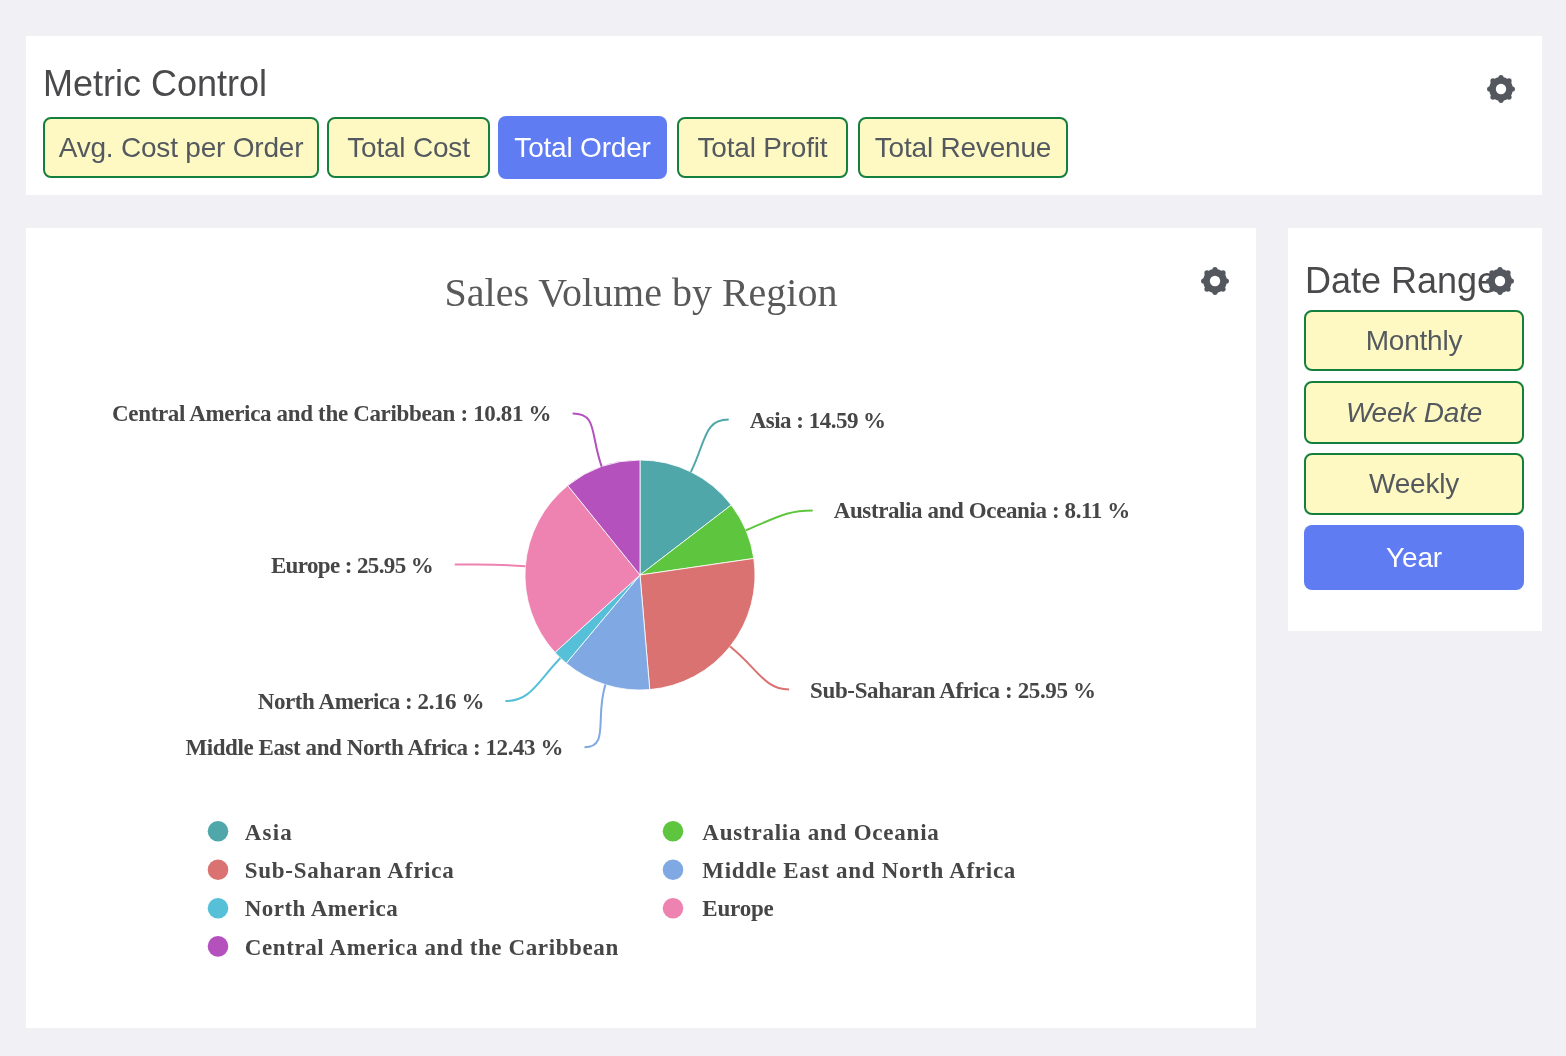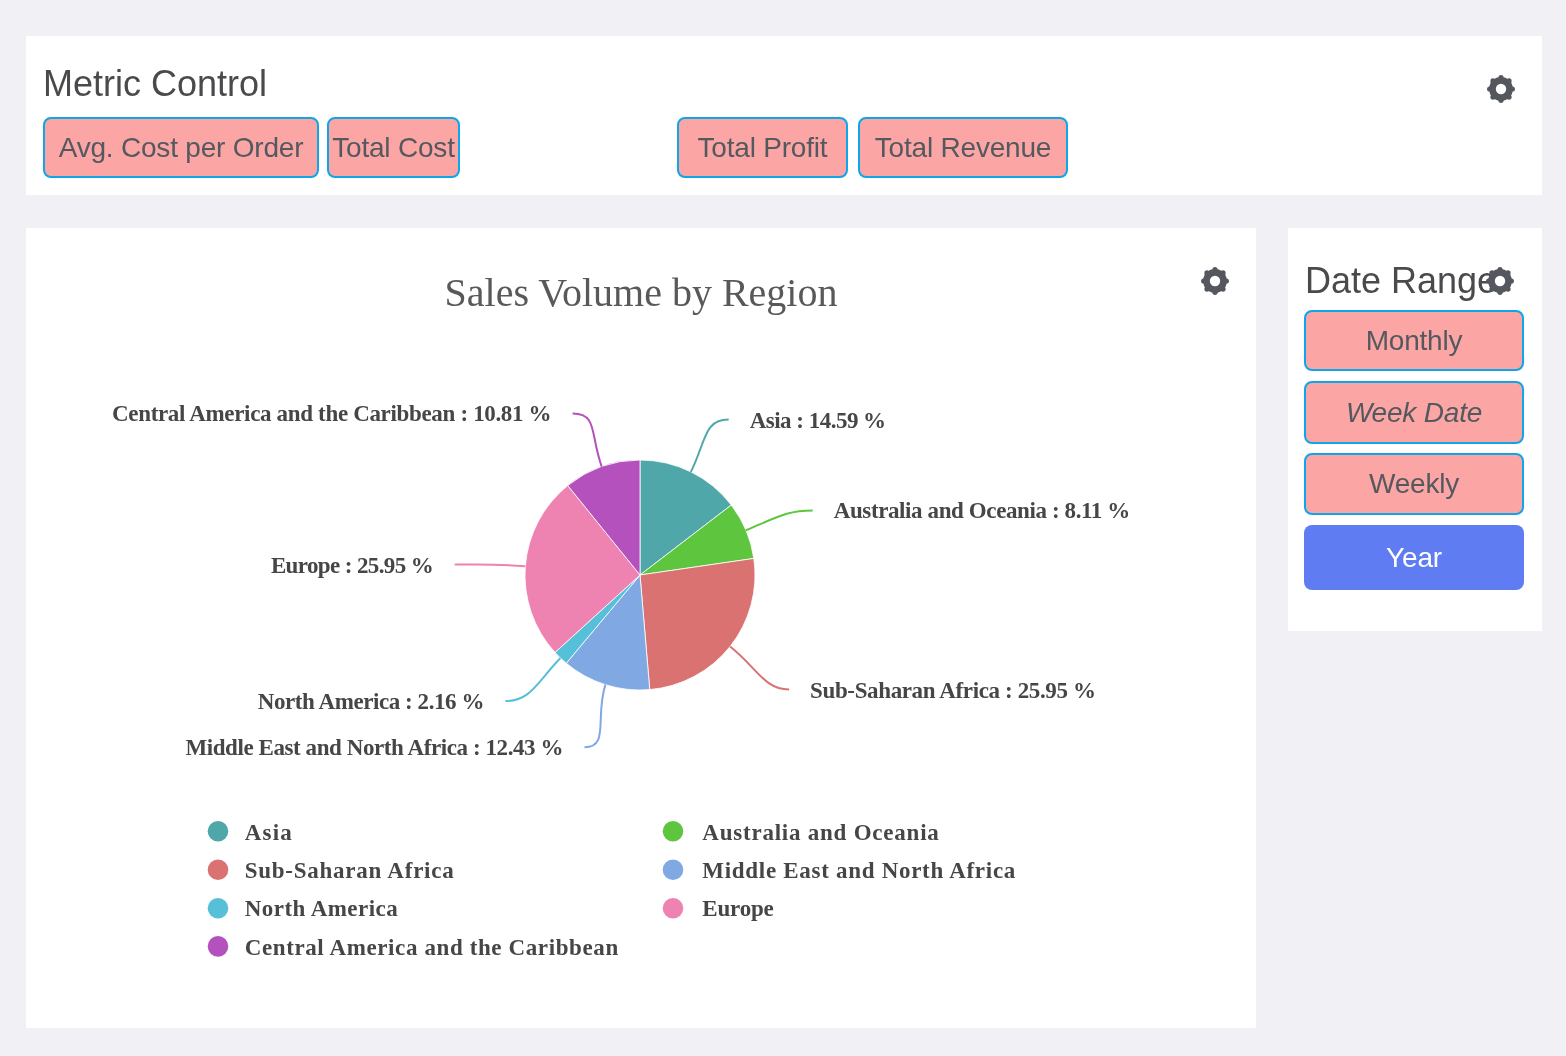--- a/index.html
+++ b/index.html
@@ -1,29 +1,30 @@
 <!DOCTYPE html>
 <html><head>
 <meta charset="utf-8">
 <style>
   html,body{margin:0;padding:0;}
   body{width:1566px;height:1056px;background:#f0f0f5;font-family:"Liberation Sans",sans-serif;position:relative;overflow:hidden;}
   .card{position:absolute;background:#fff;}
-  .btn{position:absolute;box-sizing:border-box;border:2px solid #0ea5e9;border-radius:8px;background:#fca5a5;color:#54595f;font-size:28px;letter-spacing:-0.2px;display:flex;align-items:center;justify-content:center;height:61px;font-family:"Liberation Sans",sans-serif;}
+  .btn{position:absolute;box-sizing:border-box;border:2px solid #15803d;border-radius:8px;background:#fef9c3;color:#54595f;font-size:28px;letter-spacing:-0.2px;display:flex;align-items:center;justify-content:center;height:61px;font-family:"Liberation Sans",sans-serif;}
   .btn.sel{border:none;background:#5f7cf2;color:#fff;}
   .hdr{position:absolute;color:#4a4a4d;font-size:36px;line-height:28px;white-space:nowrap;}
   .gear{position:absolute;width:28px;height:28px;}
 </style>
 </head>
 <body>
 
 <div class="card" style="left:26px;top:36px;width:1516px;height:159px;">
   <div class="hdr" style="left:17px;top:34px;">Metric Control</div>
   <div class="btn" style="left:17px;top:81px;width:276px;">Avg. Cost per Order</div>
-  <div class="btn" style="left:301px;top:81px;width:133px;">Total Cost</div>
+  <div class="btn" style="left:301px;top:81px;width:163px;">Total Cost</div>
+  <div class="btn sel" style="left:472px;top:80px;width:169px;height:63px;">Total Order</div>
   <div class="btn" style="left:651px;top:81px;width:171px;">Total Profit</div>
   <div class="btn" style="left:832px;top:81px;width:210px;">Total Revenue</div>
   <svg class="gear" style="left:1461px;top:39px;" viewBox="0 0 28 28">
       <g fill="#54585e">
         <circle cx="14" cy="14" r="11.9"></circle>
         <circle cx="14.00" cy="2.65" r="2.6"></circle>
         <circle cx="22.03" cy="5.97" r="2.6"></circle>
         <circle cx="25.35" cy="14.00" r="2.6"></circle>
         <circle cx="22.03" cy="22.03" r="2.6"></circle>
         <circle cx="14.00" cy="25.35" r="2.6"></circle>

